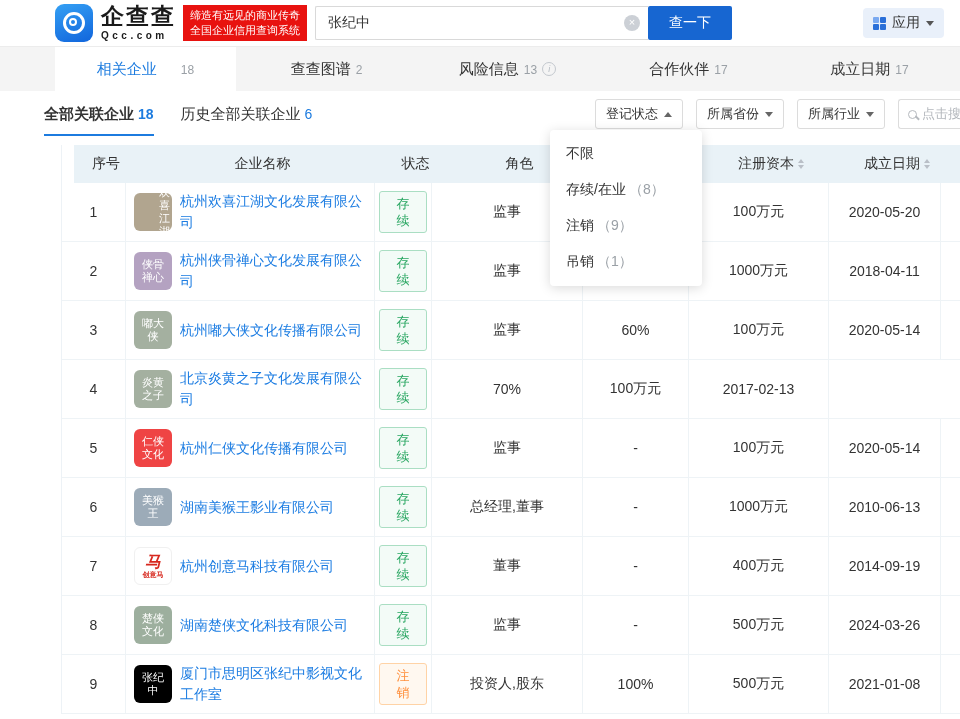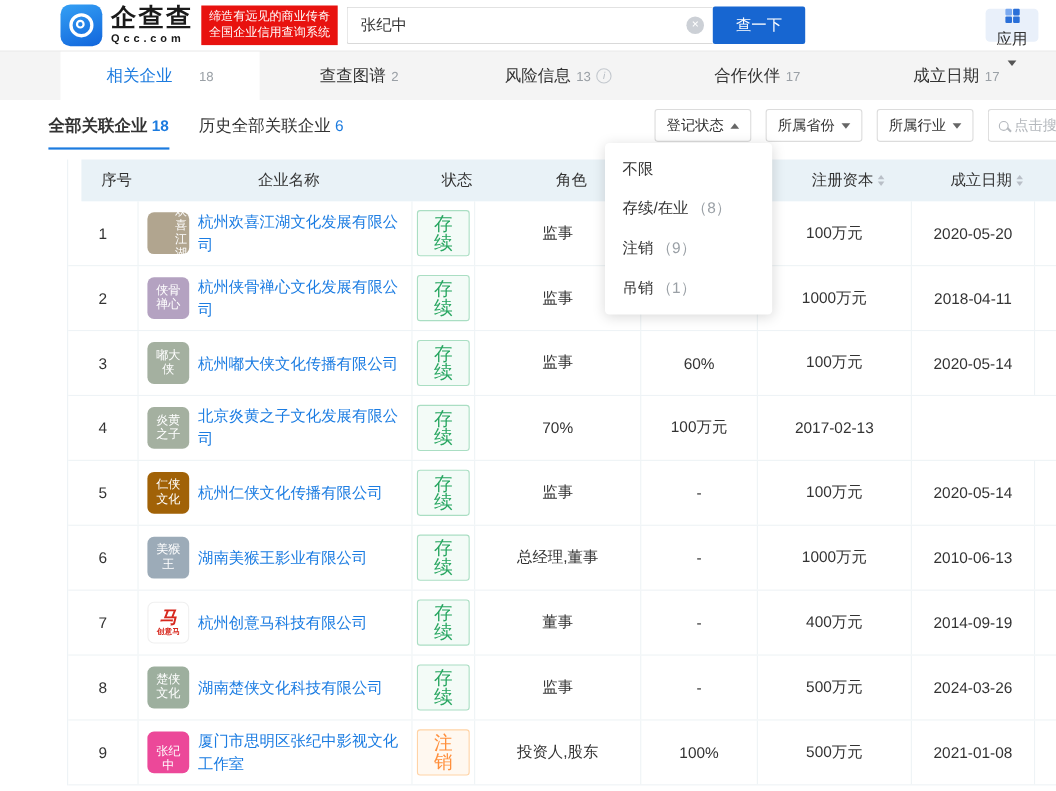--- a/index.html
+++ b/index.html
@@ -22,21 +22,21 @@
     padding:3px 7px; white-space:nowrap; }
   .searchwrap { margin-left:8px; display:flex; align-items:center; }
   .search-input { width:333px; height:34px; border:1px solid #d9d9d9; border-right:none;
     border-radius:2px 0 0 2px; font-size:14px; color:#333; padding:0 30px 0 12px;
     font-family:inherit; outline:none; }
   .clear-ic { width:16px; height:16px; border-radius:50%; background:#ccd0d6; color:#fff;
     font-size:11px; line-height:15px; text-align:center; margin-left:-24px; cursor:pointer; }
   .search-btn { margin-left:8px; width:84px; height:34px; background:#1766d1; color:#fff;
     border:none; border-radius:2px; font-size:14px; font-family:inherit; cursor:pointer; }
   .apps-btn { margin-left:auto; margin-right:16px; height:30px; background:#e9f0fa;
-    border-radius:4px; display:flex; align-items:center; gap:6px; padding:0 10px; cursor:pointer;flex-direction:column; }
+    border-radius:4px; display:flex; align-items:center; gap:6px; padding:0 10px; cursor:pointer; }
   .grid-ic { width:13px; height:13px; display:grid; grid-template-columns:6px 6px; gap:1px; }
   .grid-ic i { width:6px; height:6px; background:#2a6fd8; border-radius:1px; }
   .grid-ic i:first-child { background:#7aa9f0; }
   .apps-label { font-size:14px; color:#333; }
   .caret-dn { width:0; height:0; border:4px solid transparent; border-top:5px solid #555; margin-top:4px; }
 
   
   .tabbar { height:45px; background:#f4f4f4; border-top:1px solid #ececec; display:flex; padding-left:55px; }
   .tab { width:181px; display:flex; align-items:center; justify-content:center; gap:5px;
     font-size:15px; color:#333; cursor:pointer; }
@@ -79,21 +79,21 @@
     border-right:1px solid #eef3f6; padding:6px 4px; text-align:center; }
   .td:last-child { border-right:none; }
   .c-name { justify-content:flex-start; text-align:left; padding-left:8px; gap:8px; }
   .avatar { width:38px; height:38px; border-radius:6px; flex:0 0 auto; display:flex;
     flex-direction:column; align-items:center; justify-content:center; color:#fff;
     font-size:11px; line-height:13px; }
   .avatar.logo { background:#fff; border:1px solid #f0f0f0; }
   .avatar.logo .av1 { color:#d7281e; font-size:16px; line-height:16px; font-style:italic; font-weight:700; }
   .avatar.logo .av2 { color:#d7281e; font-size:7px; font-weight:700; line-height:9px; }
   .cname { color:#1b7ce2; text-decoration:none; font-size:14px; line-height:21px; cursor:pointer; }
-  .badge { display:inline-block; padding:3px 12px; border-radius:3px; font-size:17px; line-height:17px; }
+  .badge { display:inline-block; padding:3px 12px; border-radius:3px; font-size:13px; line-height:17px; }
   .badge.ok { color:#28a661; border:1px solid #aadec3; background:#f3fbf7; }
   .badge.off { color:#ff8f3c; border:1px solid #ffd3a6; background:#fff8f0; }
 
   
   .dropdown { position:absolute; left:550px; top:130px; width:152px; background:#fff;
     border-radius:4px; box-shadow:0 2px 12px rgba(0,0,0,.15); padding:6px 0; z-index:20; }
   .ditem { padding:9px 16px; font-size:14px; color:#333; cursor:pointer; white-space:nowrap; }
   .ditem .dcount { color:#9aa0a6; margin-left:3px; }
 </style>
 </head>
@@ -278,21 +278,21 @@
       <span class="badge ok">存续</span>
     </div>
     <div class="td">70%</div>
     <div class="td">100万元</div>
     <div class="td">2017-02-13</div>
     <div class="td"></div>
   </div>
       <div class="tr">
     <div class="td">5</div>
     <div class="td c-name">
-      <span class="avatar" style="background: #a16207;">
+      <span class="avatar" style="background: #ef4444;">
         <span class="av1">仁侠</span>
         <span class="av2">文化</span>
       </span>
       <a class="cname">杭州仁侠文化传播有限公司</a>
     </div>
     <div class="td">
       <span class="badge ok">存续</span>
     </div>
     <div class="td">监事</div>
     <div class="td">-</div>
@@ -350,21 +350,21 @@
     </div>
     <div class="td">监事</div>
     <div class="td">-</div>
     <div class="td">500万元</div>
     <div class="td">2024-03-26</div>
     <div class="td"></div>
   </div>
       <div class="tr">
     <div class="td">9</div>
     <div class="td c-name">
-      <span class="avatar" style="background: #ec4899; justify-content: flex-end;">
+      <span class="avatar" style="background: #000000;">
         <span class="av1">张纪</span>
         <span class="av2">中</span>
       </span>
       <a class="cname">厦门市思明区张纪中影视文化工作室</a>
     </div>
     <div class="td">
       <span class="badge off">注销</span>
     </div>
     <div class="td">投资人,股东</div>
     <div class="td">100%</div>

